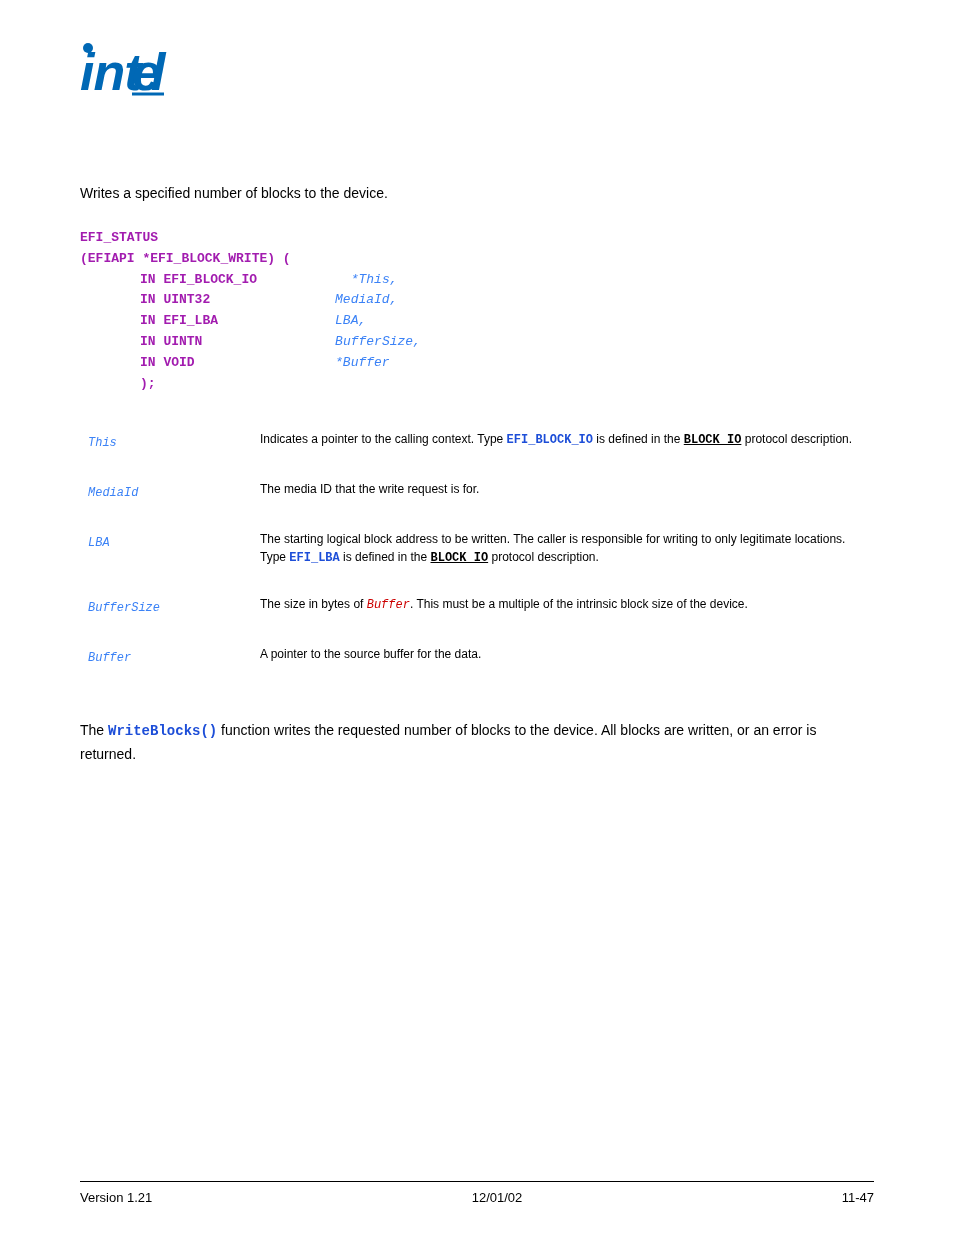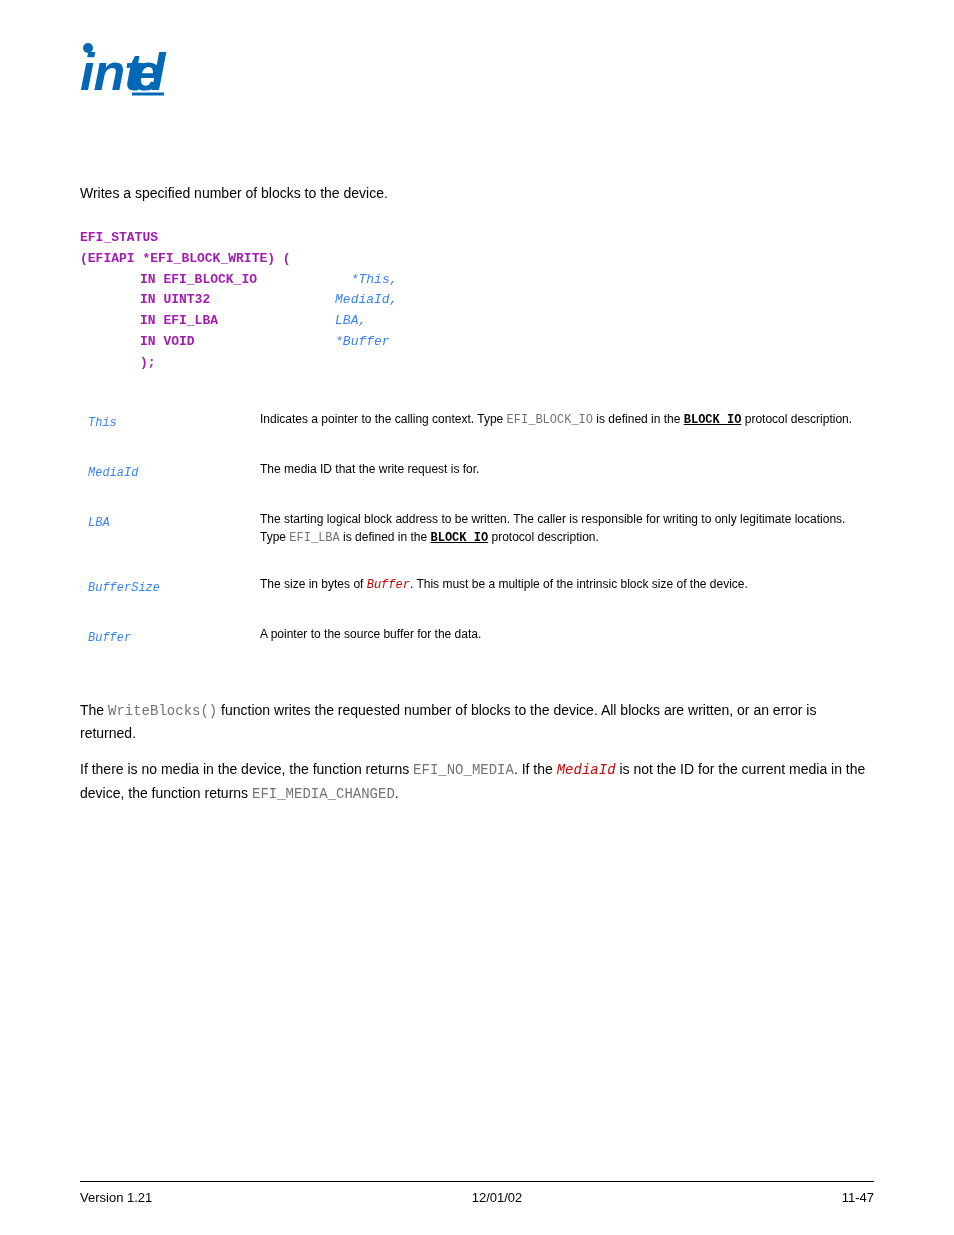--- a/index.html
+++ b/index.html
@@ -83,22 +83,22 @@
     }
 
     .description-text {
       font-size: 14px;
       line-height: 1.6;
       margin-bottom: 14px;
     }
 
     .bold-code {
       font-family: 'Courier New', Courier, monospace;
-      font-weight: normal;
-      color: #737373;
+      font-weight: bold;
+      color: #1d4ed8;
     }
 
     .italic-code {
       font-family: 'Courier New', Courier, monospace;
       font-style: italic;
       color: #cc0000;
     }
 
     .underline-bold {
       font-family: 'Courier New', Courier, monospace;
@@ -169,20 +169,25 @@
       <span class="code-red-bold">IN UINT32</span>
       <span>&nbsp;&nbsp;&nbsp;&nbsp;&nbsp;&nbsp;&nbsp;&nbsp;&nbsp;&nbsp;&nbsp;&nbsp;&nbsp;&nbsp;</span>
       <span class="code-italic-red">MediaId,</span>
     </div>
     <div class="code-indent2">
       <span class="code-red-bold">IN EFI_LBA</span>
       <span>&nbsp;&nbsp;&nbsp;&nbsp;&nbsp;&nbsp;&nbsp;&nbsp;&nbsp;&nbsp;&nbsp;&nbsp;&nbsp;</span>
       <span class="code-italic-red">LBA,</span>
     </div>
     <div class="code-indent2">
+      <span class="code-red-bold">IN UINTN</span>
+      <span>&nbsp;&nbsp;&nbsp;&nbsp;&nbsp;&nbsp;&nbsp;&nbsp;&nbsp;&nbsp;&nbsp;&nbsp;&nbsp;&nbsp;&nbsp;</span>
+      <span class="code-italic-red">BufferSize,</span>
+    </div>
+    <div class="code-indent2">
       <span class="code-red-bold">IN VOID</span>
       <span>&nbsp;&nbsp;&nbsp;&nbsp;&nbsp;&nbsp;&nbsp;&nbsp;&nbsp;&nbsp;&nbsp;&nbsp;&nbsp;&nbsp;&nbsp;&nbsp;</span>
       <span class="code-italic-red">*Buffer</span>
     </div>
     <div class="code-indent2">
       <span class="code-red-bold">);</span>
     </div>
   </div>
 
   
@@ -249,23 +254,20 @@
   </table>
 
   <br>
 
   
   <p class="description-text">
     The <span class="bold-code">WriteBlocks()</span> function writes the requested number of blocks to the device.  All blocks are written, or an error is returned.
   </p>
 
   
-  <p class="description-text">
-    If there is no media in the device, the function returns <span class="bold-code">EFI_NO_MEDIA</span>.  If the <span class="italic-code">MediaId</span> is not the ID for the current media in the device, the function returns <span class="bold-code">EFI_MEDIA_CHANGED</span>.
-  </p>
 
   
   <div class="footer">
     <span>Version 1.21</span>
     <span>12/01/02</span>
     <span>11-47</span>
   </div>
 
 </div>
 

